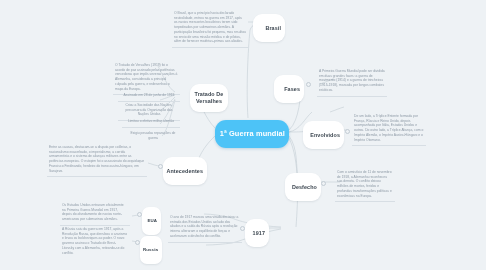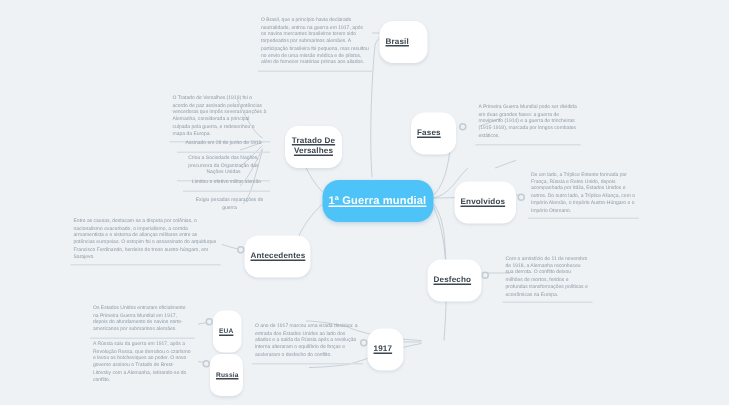--- a/index.html
+++ b/index.html
@@ -21,33 +21,32 @@
     top: 0;
     width: 486px;
     height: 270px;
     pointer-events: none;
   }
   .node {
     position: absolute;
     box-sizing: border-box;
     display: flex;
     align-items: center;
-    justify-content: flex-start;
+    justify-content: flex-end;
     text-align: center;
     border-radius: 9px;
     background: #ffffff;
     color: #3c4650;
     font-size: 5.4px;
     font-weight: bold;
     letter-spacing: 0.1px;
     line-height: 1.25;
     padding: 14px 4px;
     box-shadow: 0 1px 2px rgba(40,60,80,0.10);
     z-index: 5;
-    text-decoration: underline;
   }
   .node.central {
     background: #4dc3f7;
     color: #ffffff;
     font-size: 7.4px;
     font-weight: bold;
     border-radius: 11px;
     box-shadow: 0 1px 3px rgba(40,120,170,0.25);
   }
   .node.tiny {

